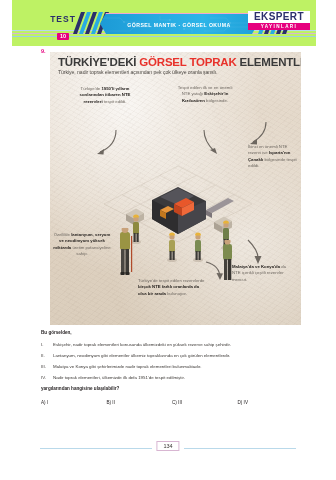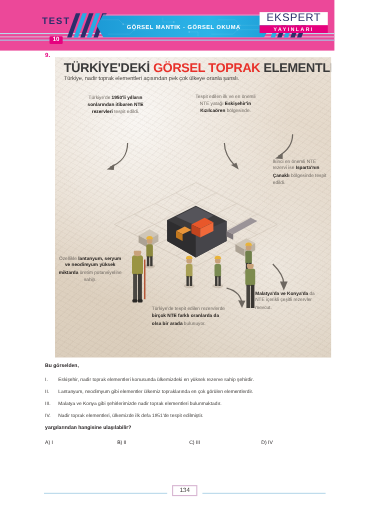--- a/index.html
+++ b/index.html
@@ -7,22 +7,22 @@
     width:336px;height:480px;
     background:#ffffff;
     font-family:"Liberation Sans", sans-serif;
     color:#231f20;
     overflow:hidden;
     position:relative;
   }
 
   
   .header{
-    position:absolute;left:0;top:0;width:304px;height:46px;
-    background:#ec4899;
+    position:absolute;left:12px;top:0;width:304px;height:46px;
+    background:#bef264;
     overflow:hidden;
   }
   .hdr-rule{
     position:absolute;left:0;width:336px;height:1px;background:#c9a6c4;
   }
   .hdr-rule.r1{top:30px;background:#b9d9ea;height:1px;}
   .hdr-rule.r2{top:33px;background:#d8b6d2;height:1px;}
   .hdr-rule.r3{top:36px;background:#9fcde4;height:1px;}
 
   .test-logo{
@@ -55,21 +55,21 @@
     white-space:nowrap;
   }
   .banner-circuit{
     position:absolute;left:0;top:0;width:100%;height:100%;opacity:.35;
   }
 
   .brand{
     position:absolute;right:6px;top:11px;width:62px;text-align:center;
   }
   .brand .bname{
-    background:#ffffff;color:#2b2f6b;font-size:10px;font-weight:normal;
+    background:#ffffff;color:#2b2f6b;font-size:10px;font-weight:bold;
     letter-spacing:.4px;line-height:12px;
   }
   .brand .bsub{
     background:#e6007e;color:#ffffff;font-size:4.6px;font-weight:bold;
     letter-spacing:1.4px;line-height:7px;
   }
 
   
   .qnum{
     position:absolute;left:41px;top:48px;

